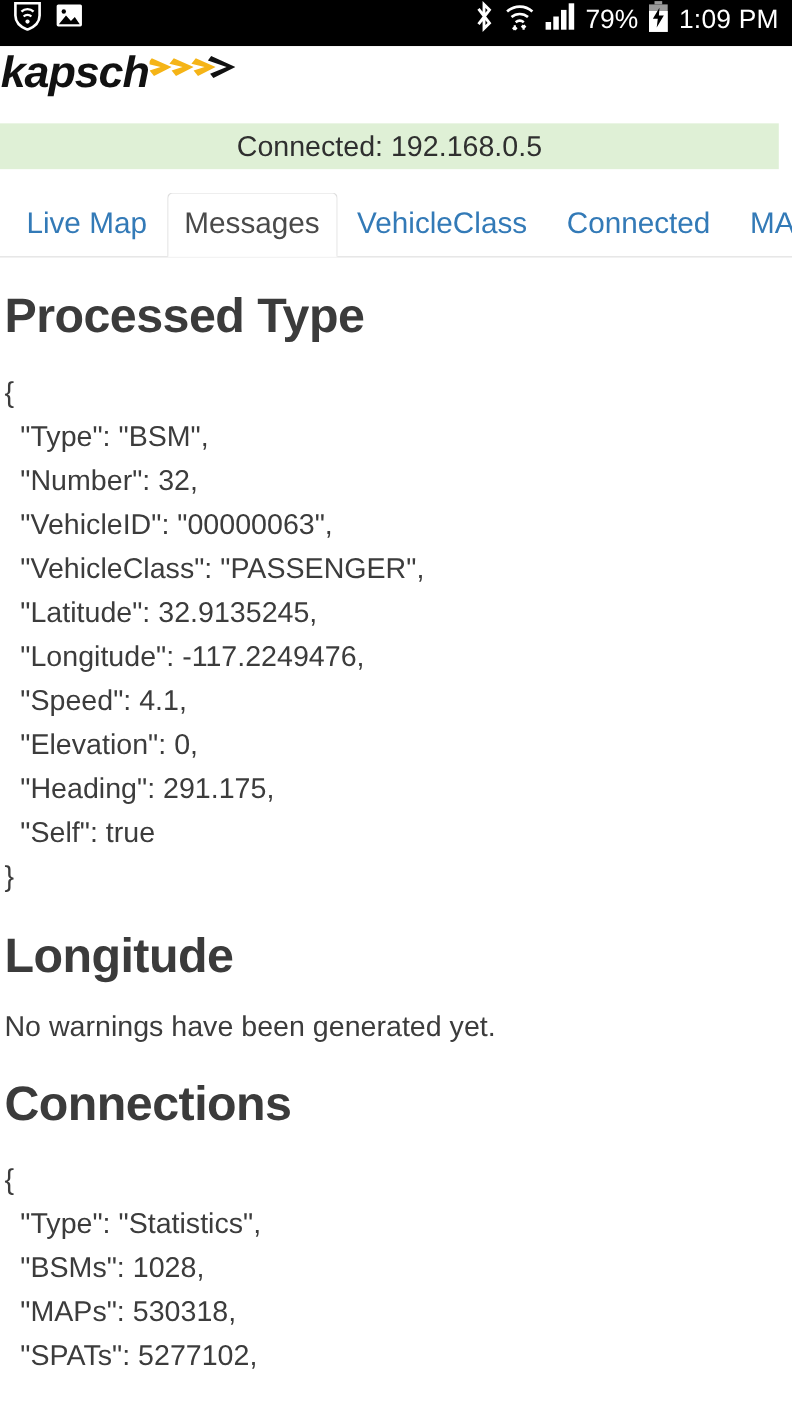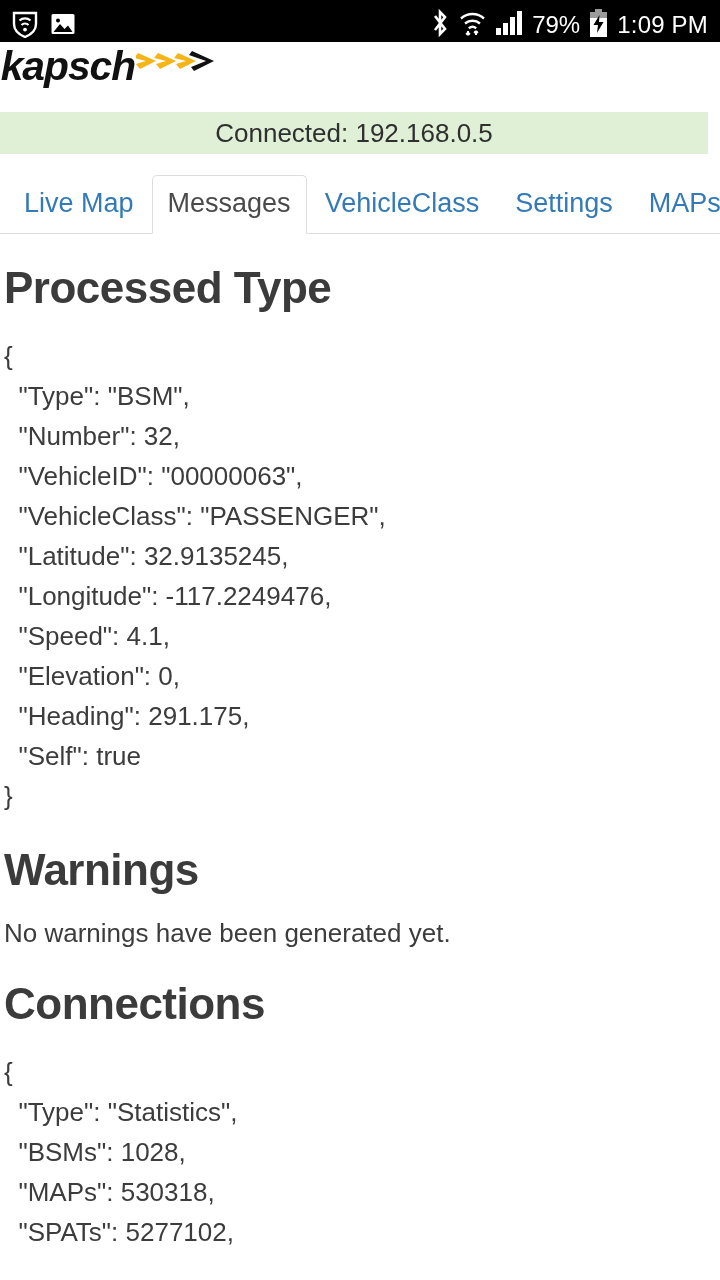--- a/index.html
+++ b/index.html
@@ -8,21 +8,21 @@
     background:#ffffff;
     font-family:"Liberation Sans", sans-serif;
     overflow:hidden;
     color:#2e2e2e;
   }
 
   
   .statusbar{
     height:42px; width:720px;
     background:#000000;
-    display:flex; align-items:flex-end;
+    display:flex; align-items:flex-start;
     padding:0 12px;
     color:#ffffff;
   }
   .sb-left{ display:flex; align-items:center; gap:12px; }
   .sb-right{ margin-left:auto; display:flex; align-items:center; gap:9px; }
   .sb-clock{
     font-size:24px; letter-spacing:.2px; color:#ffffff;
     font-family:"Liberation Sans", sans-serif;
   }
   .sb-batt-txt{ font-size:24px; color:#ffffff; }
@@ -194,41 +194,41 @@
 </div>
 
 <div class="banner">
   <span>Connected: 192.168.0.5</span>
 </div>
 
 <div class="tabs">
   <div class="tab">Live Map</div>
   <div class="tab active">Messages</div>
   <div class="tab">VehicleClass</div>
-  <div class="tab">Settings</div>
+  <div class="tab">Connected</div>
   <div class="tab">MAPs</div>
 </div>
 
 <div class="content">
 
   <h2 class="section">Processed Type</h2>
   <div class="json">{
   "Type": "BSM",
   "Number": 32,
   "VehicleID": "00000063",
   "VehicleClass": "PASSENGER",
   "Latitude": 32.9135245,
   "Longitude": -117.2249476,
   "Speed": 4.1,
   "Elevation": 0,
   "Heading": 291.175,
   "Self": true
 }</div>
 
-  <h2 class="section">Warnings</h2>
+  <h2 class="section">Longitude</h2>
   <div class="para">No warnings have been generated yet.</div>
 
   <h2 class="section">Connections</h2>
   <div class="json">{
   "Type": "Statistics",
   "BSMs": 1028,
   "MAPs": 530318,
   "SPATs": 5277102,</div>
 
 </div>

